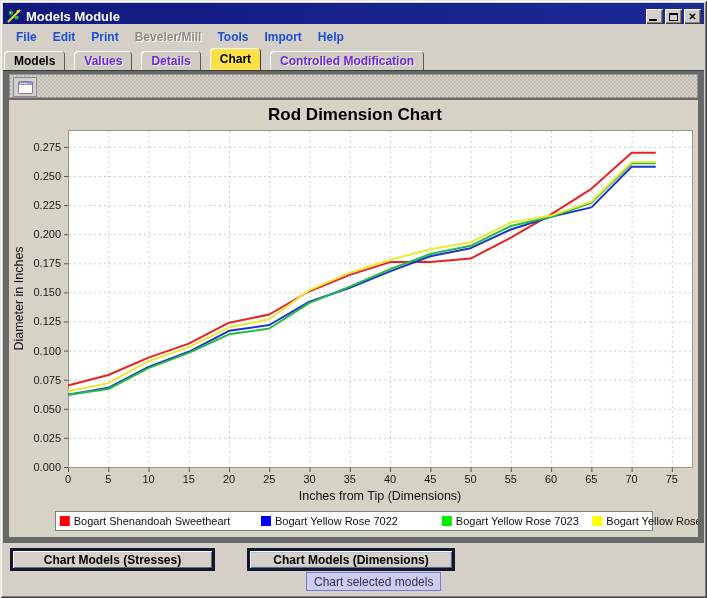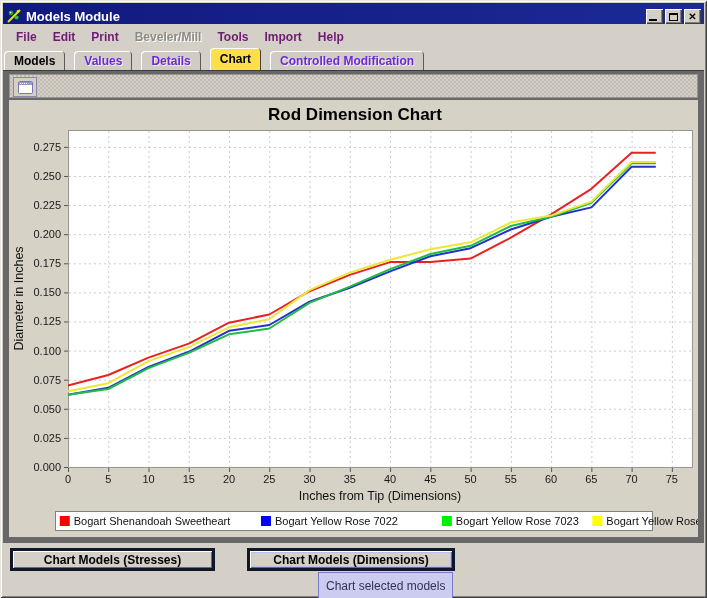--- a/index.html
+++ b/index.html
@@ -11,21 +11,21 @@
   .titlebar .app-icon{width:16px;height:16px;margin-right:4px;flex:0 0 auto;}
   .titlebar .title-text{color:#ffffff;font-size:13px;font-weight:bold;flex:1 1 auto;white-space:nowrap;}
   .tb-btn{width:17px;height:15px;background:#d4d0c8;margin-left:2px;position:relative;flex:0 0 auto;
     box-shadow:inset 1px 1px 0 #ffffff,inset -1px -1px 0 #404040,inset -2px -2px 0 #808080;
     display:flex;align-items:center;justify-content:center;}
   .glyph-min{position:absolute;left:3px;bottom:3px;width:8px;height:2px;background:#000;}
   .glyph-max{width:9px;height:8px;border:1px solid #000;border-top:2px solid #000;box-sizing:border-box;}
   .glyph-close{font-size:10px;font-weight:bold;color:#000;line-height:1;}
   
   .menubar{position:absolute;left:3px;top:26px;width:701px;height:21px;display:flex;align-items:center;padding-left:5px;box-sizing:border-box;}
-  .menu-item{font-size:12px;font-weight:bold;color:#701a75;padding:2px 8px;white-space:nowrap;}
+  .menu-item{font-size:12px;font-weight:bold;color:#1d4ed8;padding:2px 8px;white-space:nowrap;}
   .menu-item.disabled{color:#8d8b85;text-shadow:1px 1px 0 #ffffff;}
   
   .tabbar{position:absolute;left:4px;top:48px;width:699px;height:22px;display:flex;align-items:flex-end;}
   .tab{height:19px;background:#d0ccc4;margin-right:9px;padding:0 10px;display:flex;align-items:center;
     font-size:12px;font-weight:bold;border-radius:4px 4px 0 0;position:relative;
     box-shadow:inset 1px 1px 0 #ffffff,inset -1px 0 0 #5a5a5a;white-space:nowrap;}
   .tab.disabled{color:#6d28d9;text-shadow:1px 1px 0 #f4f2ec;}
   .tab.active{height:22px;background:#fde047;z-index:3;box-shadow:inset 1px 1px 0 #ffffff,inset -1px 0 0 #404040;color:#000;}
   
   .main-frame{position:absolute;left:3px;top:70px;width:701px;height:473px;background:#686868;
@@ -40,22 +40,22 @@
   .chart-panel svg{display:block;}
   svg text{font-family:"Liberation Sans",sans-serif;}
   
   .footer{position:absolute;left:0;top:543px;width:707px;height:55px;}
   .btn{position:absolute;height:23px;background:#d4d0c8;border:3px solid #0f172a;box-sizing:border-box;
     box-shadow:inset 1px 1px 0 #ffffff,inset -1px -1px 0 #6a6a6a;
     font-size:12px;font-weight:bold;color:#000;display:flex;align-items:center;justify-content:center;
     font-family:"Liberation Sans",sans-serif;}
   .btn-stresses{left:10px;top:5px;width:205px;}
   .btn-dimensions{left:247px;top:5px;width:208px;box-shadow:inset 1px 1px 0 #ffffff,inset -1px -1px 0 #6a6a6a,inset 0 0 0 2px #bcc0ee;}
-  .tooltip{position:absolute;left:306px;top:29px;height:27px;padding:8px 7px;background:#ccccf0;border:1px solid #7a7ac8;
-    font-size:12px;color:#30305a;display:flex;align-items:center;box-sizing:border-box;white-space:nowrap;margin-left:12px;}
+  .tooltip{position:absolute;left:306px;top:29px;height:19px;padding:8px 7px;background:#ccccf0;border:1px solid #7a7ac8;
+    font-size:12px;color:#30305a;display:flex;align-items:center;box-sizing:border-box;white-space:nowrap;}
 </style>
 </head>
 <body>
 
 <div class="window">
 
   <div class="titlebar">
     <svg class="app-icon" viewBox="0 0 16 16">
       <line x1="2" y1="14" x2="14" y2="2" stroke="#e8e020" stroke-width="2"></line>
       <circle cx="5" cy="5" r="2.4" fill="#1e9e1e"></circle>

